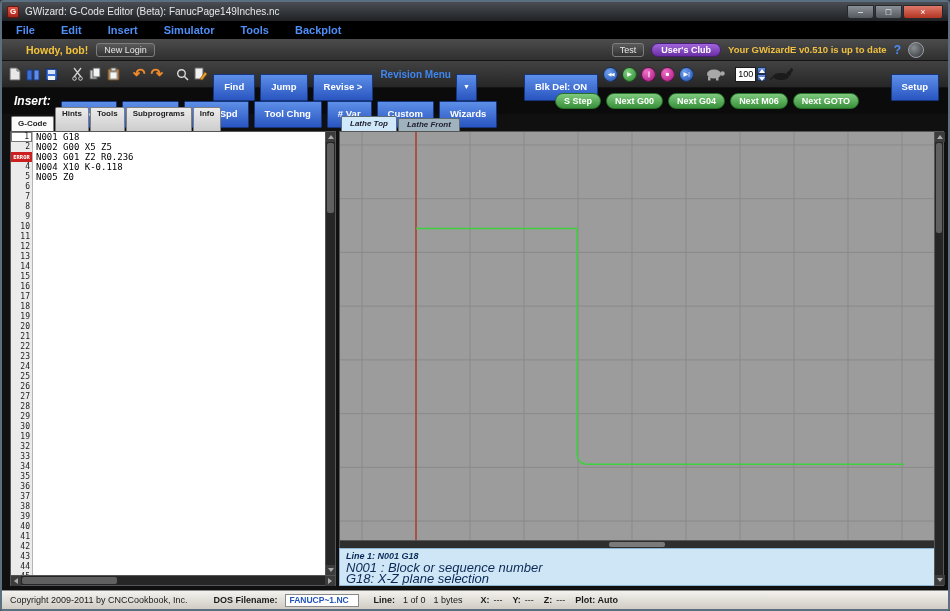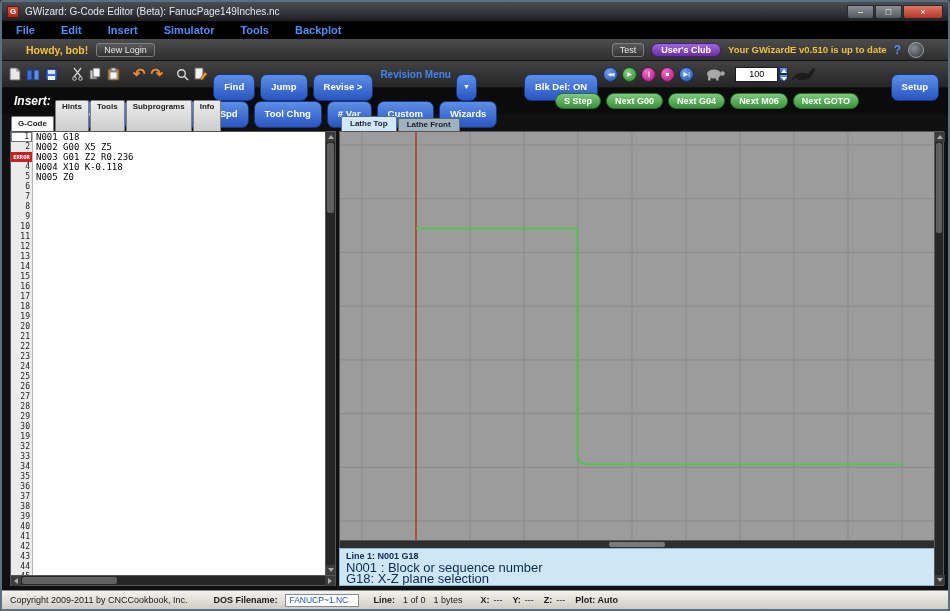--- a/index.html
+++ b/index.html
@@ -36,35 +36,35 @@
   .help-icon { color:#4f8ef7; font-weight:bold; font-size:12px; }
   .logo-icon { width:16px; height:16px; border-radius:50%; border:1px solid #9aa0a6;
                background:radial-gradient(circle at 35% 35%, #8a8f94, #2e3134); }
 
   
   .toolbar { height:27px; background:linear-gradient(#424242,#262626); border-bottom:1px solid #141414;
              display:flex; align-items:center; padding:0 7px; }
   .tool-icon { display:flex; align-items:center; justify-content:center; margin-right:5px; height:18px; }
   .gap { width:8px; }
   .uarrow { color:#f08a28; font-size:15px; font-weight:bold; line-height:14px; }
-  .btn-blue { background:linear-gradient(#5d8fe8,#2955c0); border:1px solid #16367f; border-radius:7px;
+  .btn-blue { background:linear-gradient(#5d8fe8,#2955c0); border:1px solid #16367f; border-radius:1px;
               color:#fff; font-weight:bold; font-size:9.5px; padding:2px 10px; height:27px; line-height:12px;
               margin-right:5px; white-space:nowrap;margin-top:26px; }
   .revision-label { color:#3f86f0; font-weight:bold; font-size:10px; margin:0 5px 0 2px; }
   .btn-drop { padding:2px 6px; font-size:7px; }
   .blkdel { margin-left:42px; }
   .circle-btn { width:15px; height:15px; border-radius:50%; border:1px solid rgba(0,0,0,.55);
                 color:#fff; display:flex; align-items:center; justify-content:center; margin-right:4px;
                 font-size:6px; line-height:1; }
   .c-blue { background:radial-gradient(circle at 35% 30%, #6fa0f0, #1f4fae); }
   .c-green { background:radial-gradient(circle at 35% 30%, #7fd07f, #2c8a31); }
   .c-magenta { background:radial-gradient(circle at 35% 30%, #ef6fc8, #a8147e); }
   .rew { font-size:5px; letter-spacing:-1px; }
   .speed-box { display:flex; align-items:center; margin:0 4px; }
-  .speed-input { width:43px; height:15px; font-size:9px; text-align:center; border:1px solid #1a1a1a;
+  .speed-input { width:21px; height:15px; font-size:9px; text-align:center; border:1px solid #1a1a1a;
                  background:#fff; color:#000; font-family:"Liberation Sans",sans-serif; }
   .spin-col { display:flex; flex-direction:column; margin-left:1px; }
   .spin-btn { width:9px; height:7px; background:linear-gradient(#6f98e0,#35589e); border:1px solid #1c2f57;
               position:relative; }
   .spin-btn.up::after { content:""; position:absolute; left:1px; top:1px; border-left:3px solid transparent;
               border-right:3px solid transparent; border-bottom:4px solid #fff; }
   .spin-btn.down::after { content:""; position:absolute; left:1px; top:2px; border-left:3px solid transparent;
               border-right:3px solid transparent; border-top:4px solid #fff; }
   .setup { margin-left:auto; margin-right:2px; }
 
@@ -76,21 +76,21 @@
                margin-right:5px; white-space:nowrap; }
   .quick-group { margin-left:auto; margin-right:72px; display:flex; }
 
   
   .content { height:476px; background:#101010; display:flex; padding:2px 4px 4px 8px; gap:3px; }
 
   .left-panel { width:326px; display:flex; flex-direction:column; }
   .tabs-row { height:15px; display:flex; gap:1px; align-items:flex-end; padding-left:1px; }
   .tab { background:linear-gradient(#ececec,#cdcdcd); border:1px solid #7f7f7f; border-bottom:none;
          font-size:8px; font-weight:bold; color:#222; padding:0 6px; border-radius:2px 2px 0 0;
-         height:31px; line-height:12px; }
+         height:24px; line-height:12px; }
   .tab.active { background:#fafafa; height:15px; line-height:14px; }
   .editor-wrap { flex:1; display:flex; background:#fff; border:1px solid #555; overflow:hidden; }
   .gutter { width:22px; background:#ebebeb; border-right:1px solid #b5b5b5; overflow:hidden; }
   .gutter-line { height:10px; font-family:"DejaVu Sans Mono",monospace; font-size:8px; color:#222;
                  text-align:right; padding-right:2px; line-height:10px; }
   .gutter-line.selected { background:#fff; border:1px solid #777; line-height:8px; }
   .gutter-line.error { background:#cc1f1f; color:#fff; font-size:5.5px; font-weight:bold;
                        text-align:center; padding-right:0; line-height:10px; }
   .code-area { flex:1; padding-left:3px; overflow:hidden; }
   .code-line { height:10px; line-height:10px; font-family:"DejaVu Sans Mono",monospace; font-size:9px;
@@ -104,21 +104,21 @@
   .sb-up::after { left:2px; top:3px; border-left:3px solid transparent; border-right:3px solid transparent; border-bottom:4px solid #aaa; }
   .sb-down::after { left:2px; top:3px; border-left:3px solid transparent; border-right:3px solid transparent; border-top:4px solid #aaa; }
   .sb-left::after { left:3px; top:2px; border-top:3px solid transparent; border-bottom:3px solid transparent; border-right:4px solid #aaa; }
   .sb-right::after { left:3px; top:2px; border-top:3px solid transparent; border-bottom:3px solid transparent; border-left:4px solid #aaa; }
   .sb-track { flex:1; position:relative; }
   .sb-thumb { position:absolute; background:#606060; border-radius:2px; }
   .vt { left:1px; right:1px; top:1px; height:70px; }
   .ht { top:1px; bottom:1px; left:1px; width:95px; }
 
   
-  .right-panel { flex:1; display:flex; flex-direction:column; min-width:0; }
+  .right-panel { flex:1; display:flex; flex-direction:column; min-width:0;font-style:italic; }
   .right-tabs { height:15px; display:flex; gap:1px; align-items:flex-end; padding-left:2px; }
   .rtab { background:#9fb2bd; border:1px solid #5d6c75; border-bottom:none; font-size:8px; font-weight:bold;
           color:#223; padding:0 8px; height:13px; line-height:12px; border-radius:2px 2px 0 0; }
   .rtab.active { background:#cfe8fa; height:15px; line-height:14px; }
   .viewer-body { flex:1; display:flex; min-height:0; }
   .viewer-main { flex:1; display:flex; flex-direction:column; min-width:0; }
   .plot-wrap { flex:1; min-height:0; border:1px solid #555; border-right:none; }
   .plot-wrap svg { display:block; width:100%; height:100%; }
   .h-strip { height:7px; background:#2e2e2e; position:relative; border-left:1px solid #555; }
   .h-strip .grip { position:absolute; left:50%; transform:translateX(-50%); top:1px; width:56px; height:5px;
@@ -130,21 +130,21 @@
   .viewer-vscroll { width:10px; background:#262626; border:1px solid #555; display:flex; flex-direction:column; }
   .vt2 { left:1px; right:1px; top:1px; height:90px; }
 
   
   .statusbar { height:19px; background:linear-gradient(#f4f2ee,#d0ccc4); border-top:1px solid #8a8a8a;
                display:flex; align-items:center; font-size:9px; color:#1a1a1a; padding:0 8px; }
   .sb-item { margin-right:8px; white-space:nowrap; }
   .sb-bold { font-weight:bold; }
   .copyright { margin-right:26px; }
   .dos-input { width:74px; height:13px; border:1px solid #8a8a8a; background:#fff; color:#2255bb;
-               font-size:8.5px; padding:1px 3px; font-family:"Liberation Sans",sans-serif; margin-right:14px; }
+               font-size:8.5px; padding:1px 3px; font-family:"Liberation Sans",sans-serif; margin-right:14px;font-weight:bold; }
   .coord { margin-right:4px; }
   .coord-val { margin-right:10px; }
 </style>
 </head>
 <body>
 
 <div class="window">
 
   <div class="titlebar">
     <span class="app-icon">G</span>

